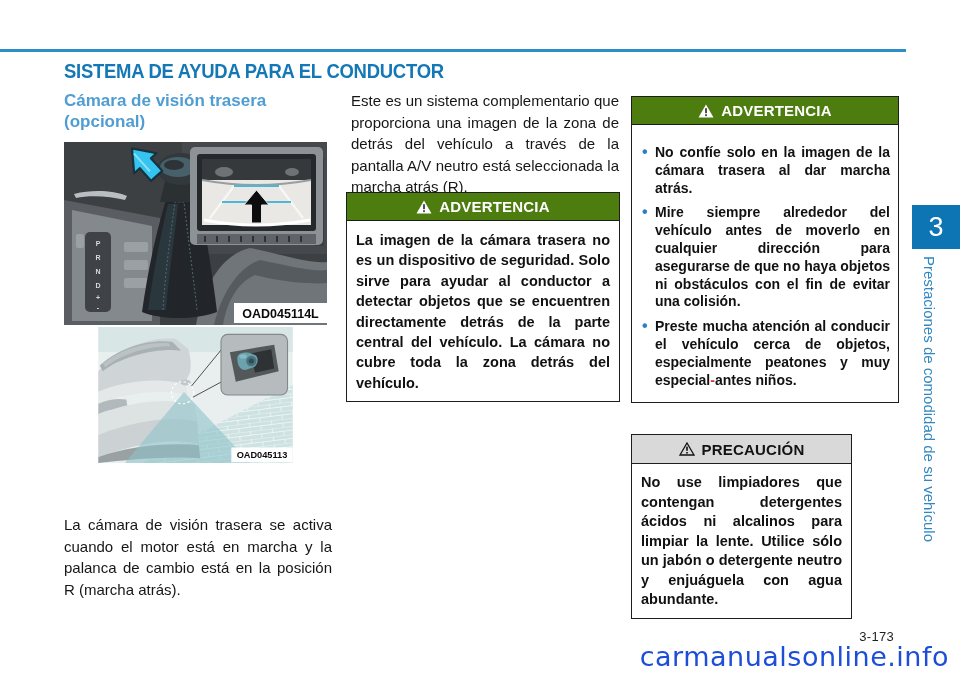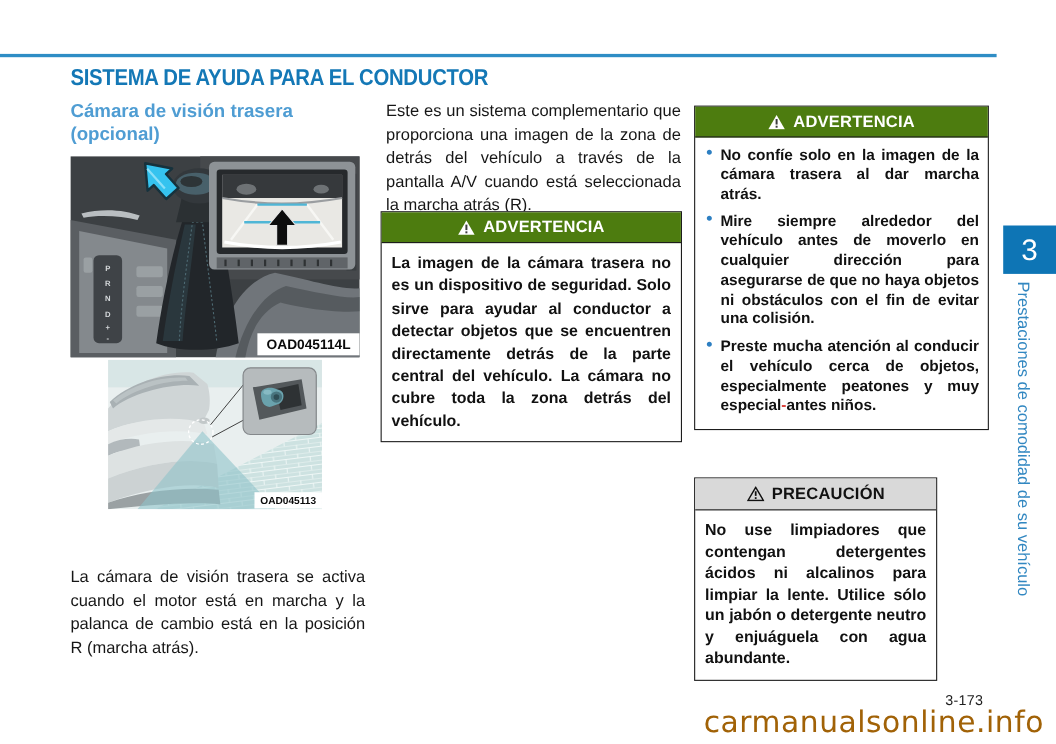--- a/index.html
+++ b/index.html
@@ -29,33 +29,33 @@
 
   .whead{display:flex;align-items:center;justify-content:center;gap:7px;
          font-weight:bold;font-size:15px;letter-spacing:0.2px;border-bottom:1px solid #1d1d1d;}
   .whead.dark{background:#4d7c0f;color:#ffffff;height:27px;}
   .whead.light{background:#d9d9d9;color:#121212;height:28px;}
   .tri{display:block;}
 
   .wbody{padding:9px 9px 8px 9px;font-weight:bold;font-size:14.5px;line-height:20.4px;text-align:justify;color:#111;}
   .caution-box .wbody{line-height:19.5px;}
 
-  ul.bullets{list-style:none;margin:0;padding:7px 8px 6px 9px;}
+  ul.bullets{list-style:none;margin:0;padding:19px 8px 6px 9px;}
   ul.bullets li{position:relative;padding-left:14px;font-weight:bold;font-size:14px;line-height:17.8px;
                 text-align:justify;margin-bottom:7px;color:#111;}
   ul.bullets li::before{content:"\2022";position:absolute;left:1px;top:-1px;color:#2d7fc2;font-size:16px;}
   .red{color:#d9362f;}
 
   .chapter-badge{position:absolute;left:912px;top:205px;width:48px;height:44px;background:#0e75b5;
                  color:#fff;font-size:27px;display:flex;align-items:center;justify-content:center;}
   .chapter-label{position:absolute;left:921px;top:256px;height:320px;writing-mode:vertical-rl;
                  font-size:15px;color:#3187c1;white-space:nowrap;}
 
   .page-num{position:absolute;right:66px;top:629px;font-size:13px;color:#1f1f1f;letter-spacing:0.3px;}
-  .watermark{position:absolute;right:11px;top:641px;font-size:27px;color:#a16207;
+  .watermark{position:absolute;right:11px;top:641px;font-size:27px;color:#1d4ed8;
              font-family:"DejaVu Sans",sans-serif;letter-spacing:0.5px;}
 
   svg text{font-family:"Liberation Sans",sans-serif;}
   .fig-label{font-size:12.5px;font-weight:bold;fill:#0a0a0a;}
   .gear-letter{font-size:7px;font-weight:bold;fill:#d6dadc;}
 </style>
 </head>
 <body>
 
 <div class="page">
@@ -200,21 +200,21 @@
 
       <g>
         <rect x="180" y="163" width="83" height="20" fill="#ffffff"></rect>
         <text class="fig-label" x="221.5" y="177.5" text-anchor="middle">OAD045113</text>
       </g>
     </svg>
   </div>
 
   <div class="para left-para">La cámara de visión trasera se activa cuando el motor está en marcha y la palanca de cambio está en la posición R (marcha atrás).</div>
 
-  <div class="para mid-para">Este es un sistema complementario que proporciona una imagen de la zona de detrás del vehículo a través de la pantalla A/V cuando está seleccionada la marcha atrás (R).</div>
+  <div class="para mid-para">Este es un sistema complementario que proporciona una imagen de la zona de detrás del vehículo a través de la pantalla A/V neutro está seleccionada la marcha atrás (R).</div>
 
   <div class="wbox warn-mid">
     <div class="whead dark">
       <svg class="tri" width="16" height="14" viewBox="0 0 16 14">
         <path d="M8 0.5 L15.5 13.5 H0.5 Z" fill="#ffffff"></path>
         <rect x="7.1" y="4.2" width="1.8" height="5" fill="#3b3b3d"></rect>
         <rect x="7.1" y="10.3" width="1.8" height="1.8" fill="#3b3b3d"></rect>
       </svg>
       <span>ADVERTENCIA</span>
     </div>

